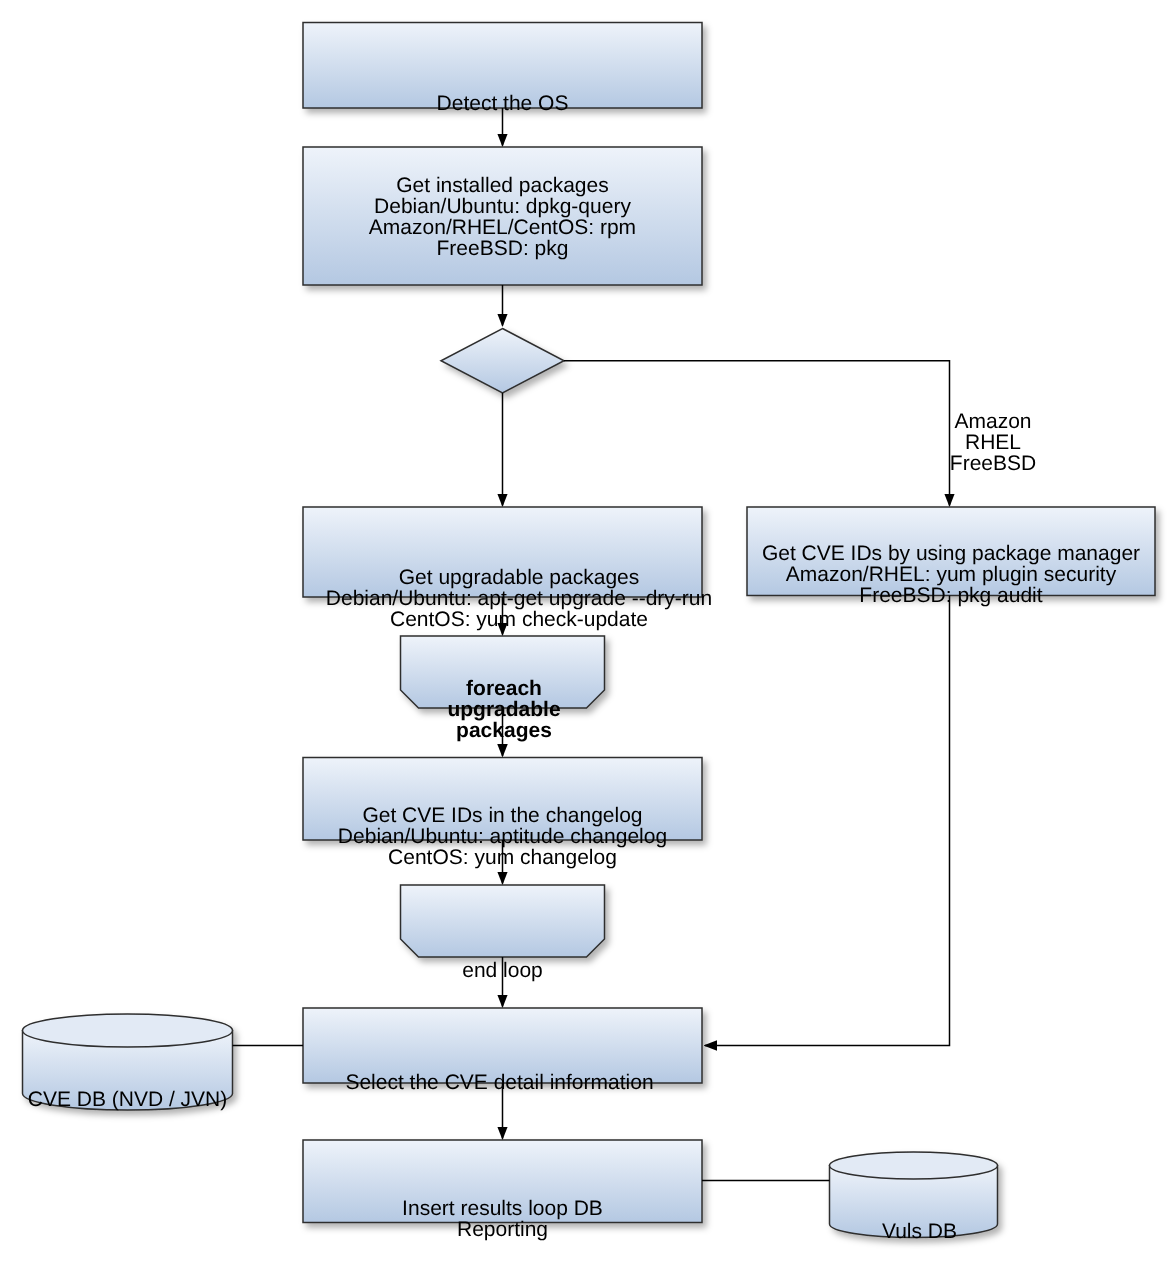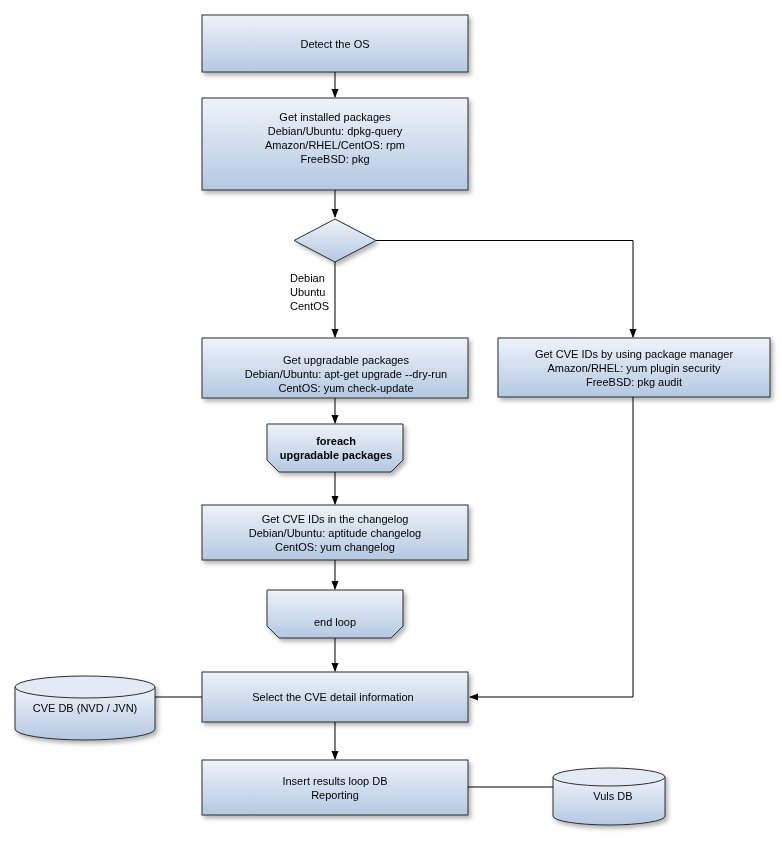--- a/index.html
+++ b/index.html
@@ -12,24 +12,25 @@
     overflow:hidden;
   }
   #diagram-svg{position:absolute;left:0;top:0;}
   .label{
     position:absolute;
     display:flex;
     align-items:center;
     justify-content:center;
     text-align:center;
     white-space:pre-line;
-    font-size:11px;
+    font-size:14px;
     line-height:14px;
     color:#000;
     pointer-events:none;
+    margin-top:24px;
   }
   .label.left{justify-content:flex-start;text-align:left;}
 </style>
 </head>
 <body>
 
 <div id="stage">
 
   <svg id="diagram-svg" width="782" height="843" viewBox="0 0 782 843">
     <defs>
@@ -75,35 +76,35 @@
       <path d="M335,638 V671" marker-end="url(#arrow)"></path>
       <path d="M633,397 V697 H470" marker-end="url(#arrow)"></path>
       <path d="M155,697 H202"></path>
       <path d="M335,722 V759" marker-end="url(#arrow)"></path>
       <path d="M468,787 H553"></path>
     </g>
   </svg>
 
   <div class="label" style="left:202px;top:15px;width:266px;height:57px;">Detect the OS</div>
 
-  <div class="label" style="left:202px;top:98px;width:266px;height:80px;">Get installed packages
+  <div class="label" style="left:202px;top:80px;width:266px;height:80px;">Get installed packages
 Debian/Ubuntu: dpkg-query
 Amazon/RHEL/CentOS: rpm
 FreeBSD: pkg</div>
 
-  <div class="label left" style="left:290px;top:270px;width:60px;height:44px;">Debian
-Ubuntu
-CentOS</div>
 
+  <div class="label" style="left:632px;top:248px;width:60px;height:44px;">Amazon
+RHEL
+FreeBSD</div>
 
   <div class="label" style="left:213px;top:338px;width:266px;height:72px;">Get upgradable packages
 Debian/Ubuntu: apt-get upgrade --dry-run
 CentOS: yum check-update</div>
 
-  <div class="label" style="left:498px;top:338px;width:272px;height:59px;">Get CVE IDs by using package manager
+  <div class="label" style="left:498px;top:328px;width:272px;height:59px;">Get CVE IDs by using package manager
 Amazon/RHEL: yum plugin security
 FreeBSD: pkg audit</div>
 
   <div class="label" style="left:268px;top:424px;width:136px;height:48px;font-weight:bold;">foreach
 upgradable packages</div>
 
   <div class="label" style="left:202px;top:505px;width:266px;height:55px;">Get CVE IDs in the changelog
 Debian/Ubuntu: aptitude changelog
 CentOS: yum changelog</div>
 

